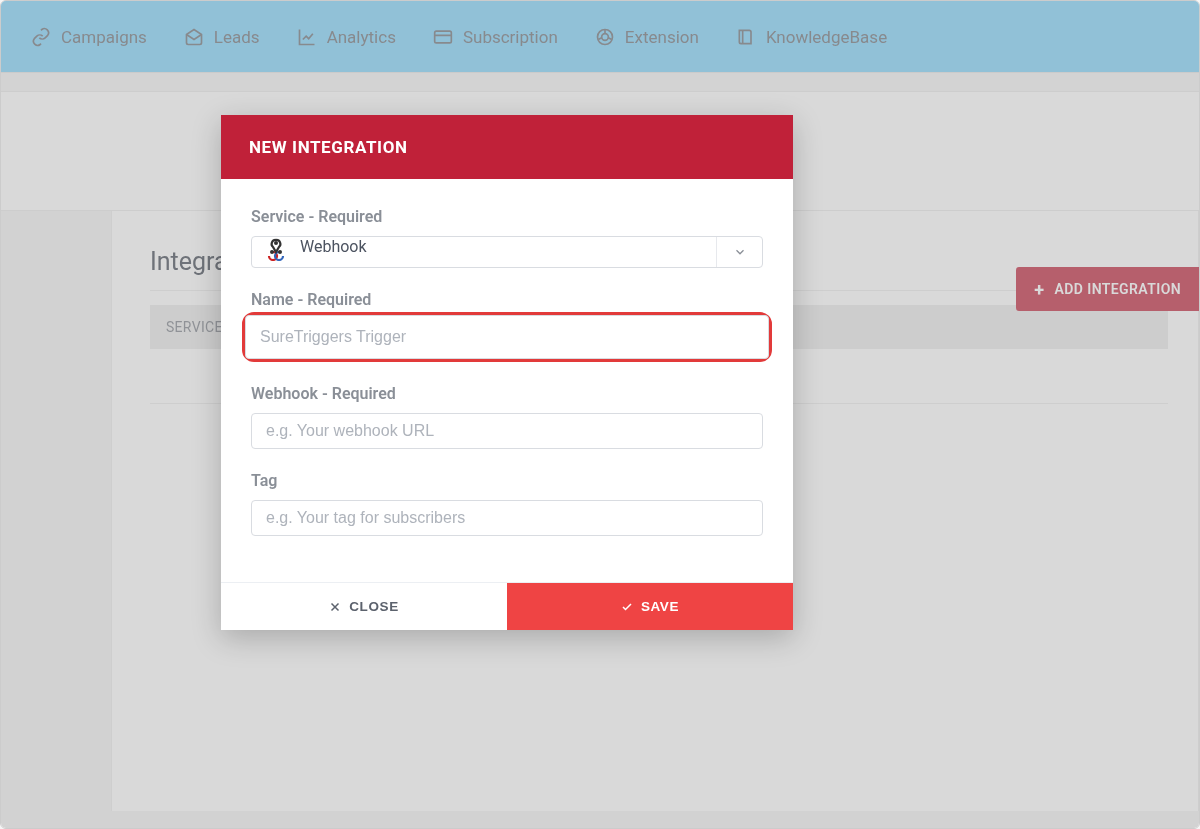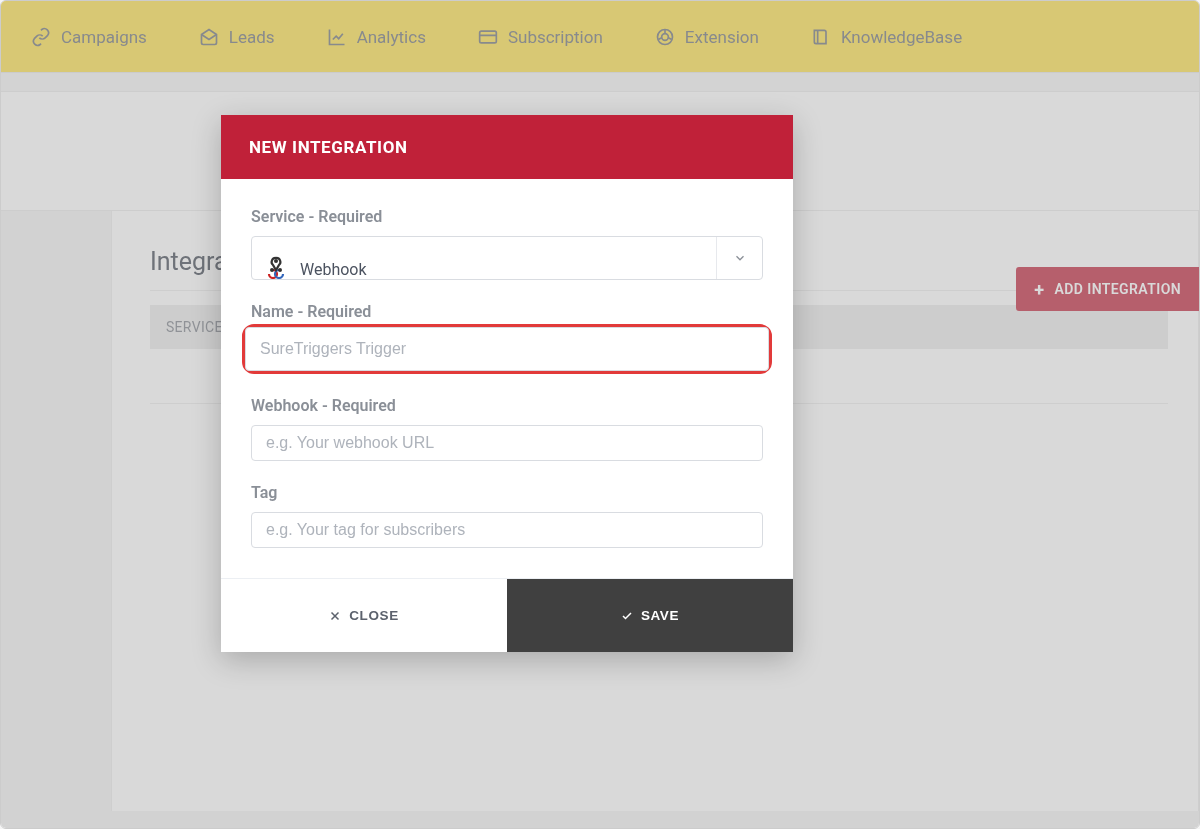--- a/index.html
+++ b/index.html
@@ -14,25 +14,25 @@
   border-radius: 6px;
 }
 .overlay {
   position: absolute;
   inset: 0;
   background: rgba(170,170,170,0.45);
   z-index: 5;
   pointer-events: none;
 }
 .topnav {
-  background: #fde047;
+  background: #7dd3fc;
   border-bottom: 1px solid #e5e5e5;
   display: flex;
   align-items: center;
-  gap: 52px;
+  gap: 37px;
   padding: 0 30px;
   height: 72px;
 }
 .topnav-item {
   display: flex;
   align-items: center;
   gap: 10px;
   color: #6b6f76;
   font-size: 17px;
   cursor: pointer;
@@ -116,23 +116,23 @@
 .field-label {
   color: #8a8f97;
   font-size: 16px;
   font-weight: 600;
   margin-bottom: 10px;
   display: block;
 }
 .select {
   border: 1px solid #d9dce1;
   border-radius: 4px;
-  height: 44px;
-  display: flex;
-  align-items: flex-end;
+  height: 32px;
+  display: flex;
+  align-items: flex-start;
   padding: 0 12px;
   gap: 12px;
   position: relative;
   cursor: pointer;
   color: #4c5360;
   font-size: 16px;
 }
 .select .chev-zone {
   position: absolute;
   right: 0; top: 0; bottom: 0;
@@ -156,37 +156,37 @@
 .highlight-ring {
   border: 3px solid #e23a3a;
   border-radius: 12px;
   padding: 0;
   margin: -9px;
   margin-bottom: 22px;
 }
 .highlight-ring .input { height: 44px; }
 .modal-footer {
   display: flex;
-  height: 74px;
+  height: 48px;
   border-top: 1px solid #eceff3;
 }
 .modal-footer button {
   flex: 1;
   border: none;
   display: flex;
   align-items: center;
   justify-content: center;
   gap: 8px;
   font-size: 13.5px;
   font-weight: 700;
   letter-spacing: 0.6px;
   cursor: pointer;
 }
 .btn-close { background: #fff; color: #5c626d; }
-.btn-save  { background: #404040; color: #fff; }
+.btn-save  { background: #ef4444; color: #fff; }
 .btn-close svg, .btn-save svg { width: 12px; height: 12px; }
 </style>
 </head>
 <body>
 
 <div class="topnav">
   <div class="topnav-item">
     <svg viewBox="0 0 24 24">
         <path d="M10 13a5 5 0 0 0 7 0l3-3a5 5 0 0 0-7-7l-1 1"></path>
         <path d="M14 11a5 5 0 0 0-7 0l-3 3a5 5 0 0 0 7 7l1-1"></path>
@@ -281,21 +281,21 @@
     </div>
     <div class="highlight-ring">
       <input class="input" type="text" placeholder="SureTriggers Trigger" style="">
     </div>
 
     <div class="field">
       <label class="field-label">Webhook - Required</label>
       <input class="input" type="text" placeholder="e.g. Your webhook URL" style="">
     </div>
 
-    <div class="field" style="margin-bottom:4px">
+    <div class="field" style="margin-bottom:20px">
       <label class="field-label">Tag</label>
       <input class="input" type="text" placeholder="e.g. Your tag for subscribers" style="">
     </div>
 
   </div>
   <div class="modal-footer">
     <button class="btn-close">
       <svg viewBox="0 0 24 24" stroke="#5c626d" stroke-width="3" fill="none">
           <path d="M5 5l14 14M19 5L5 19"></path>
         </svg>

